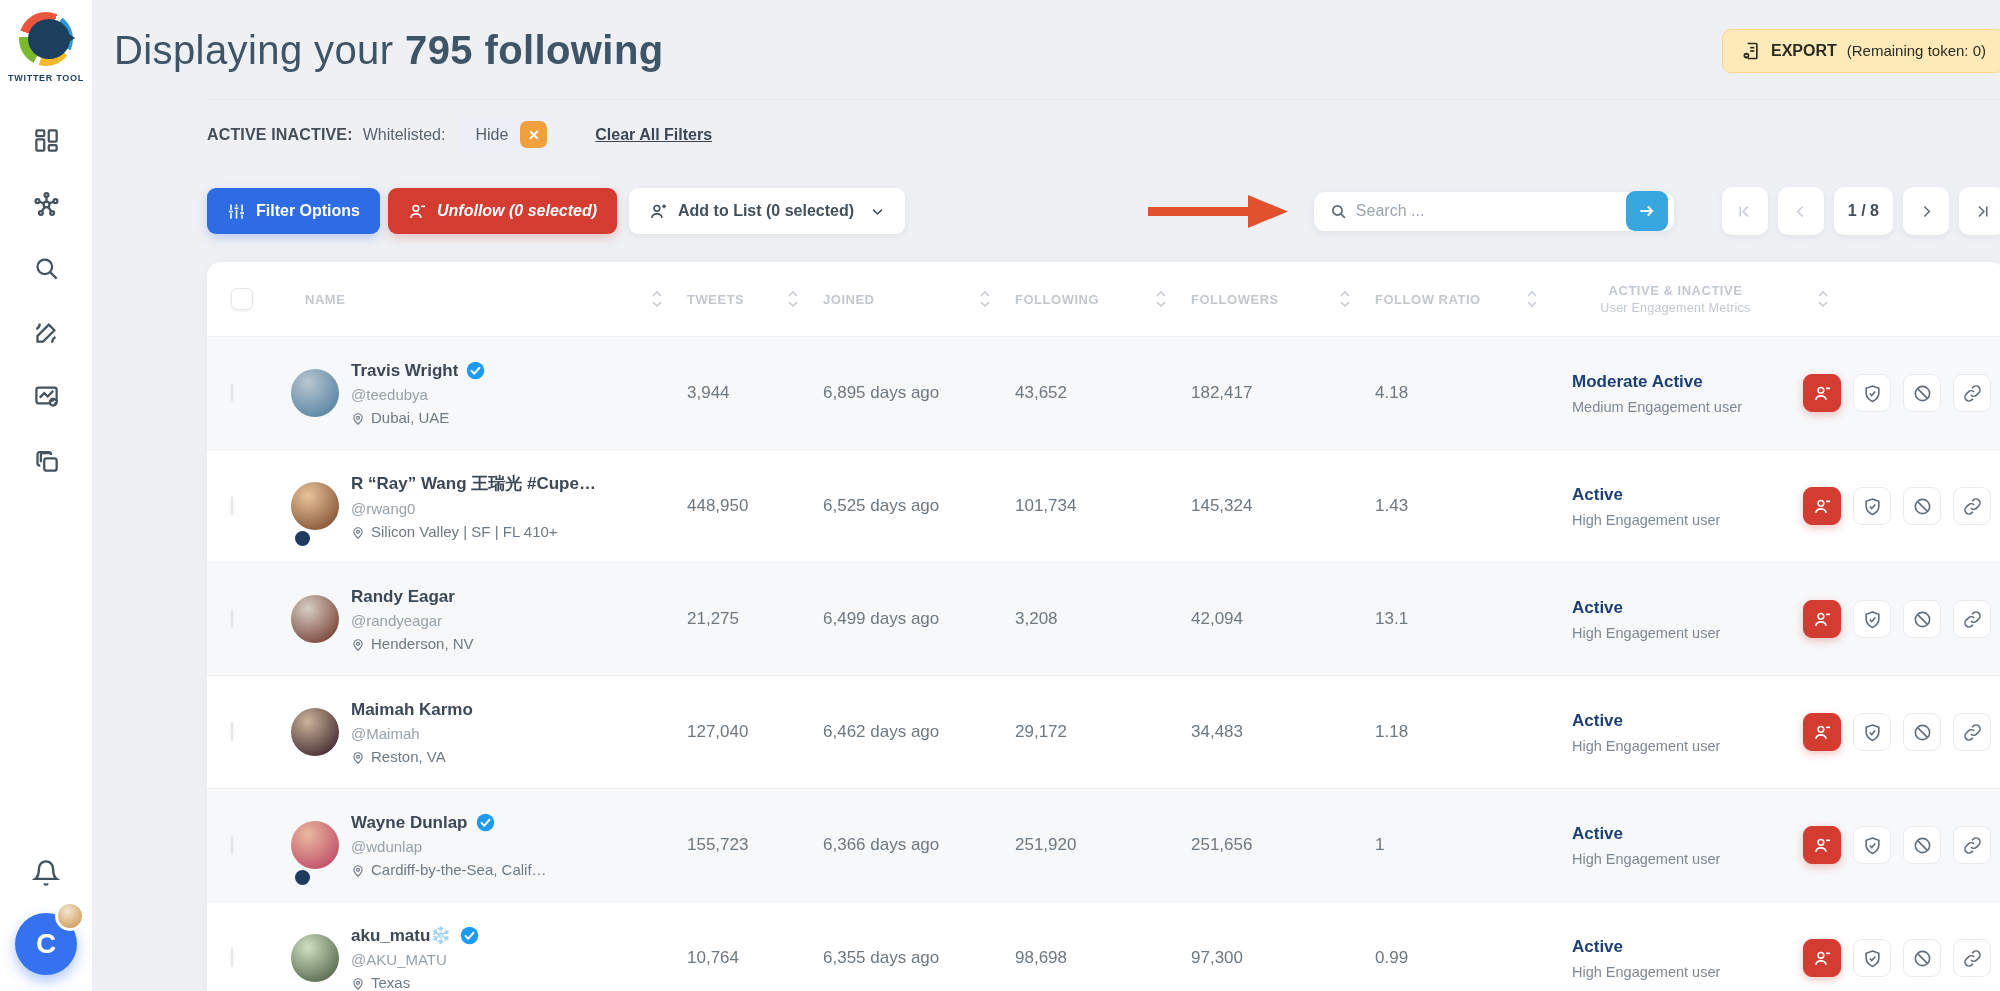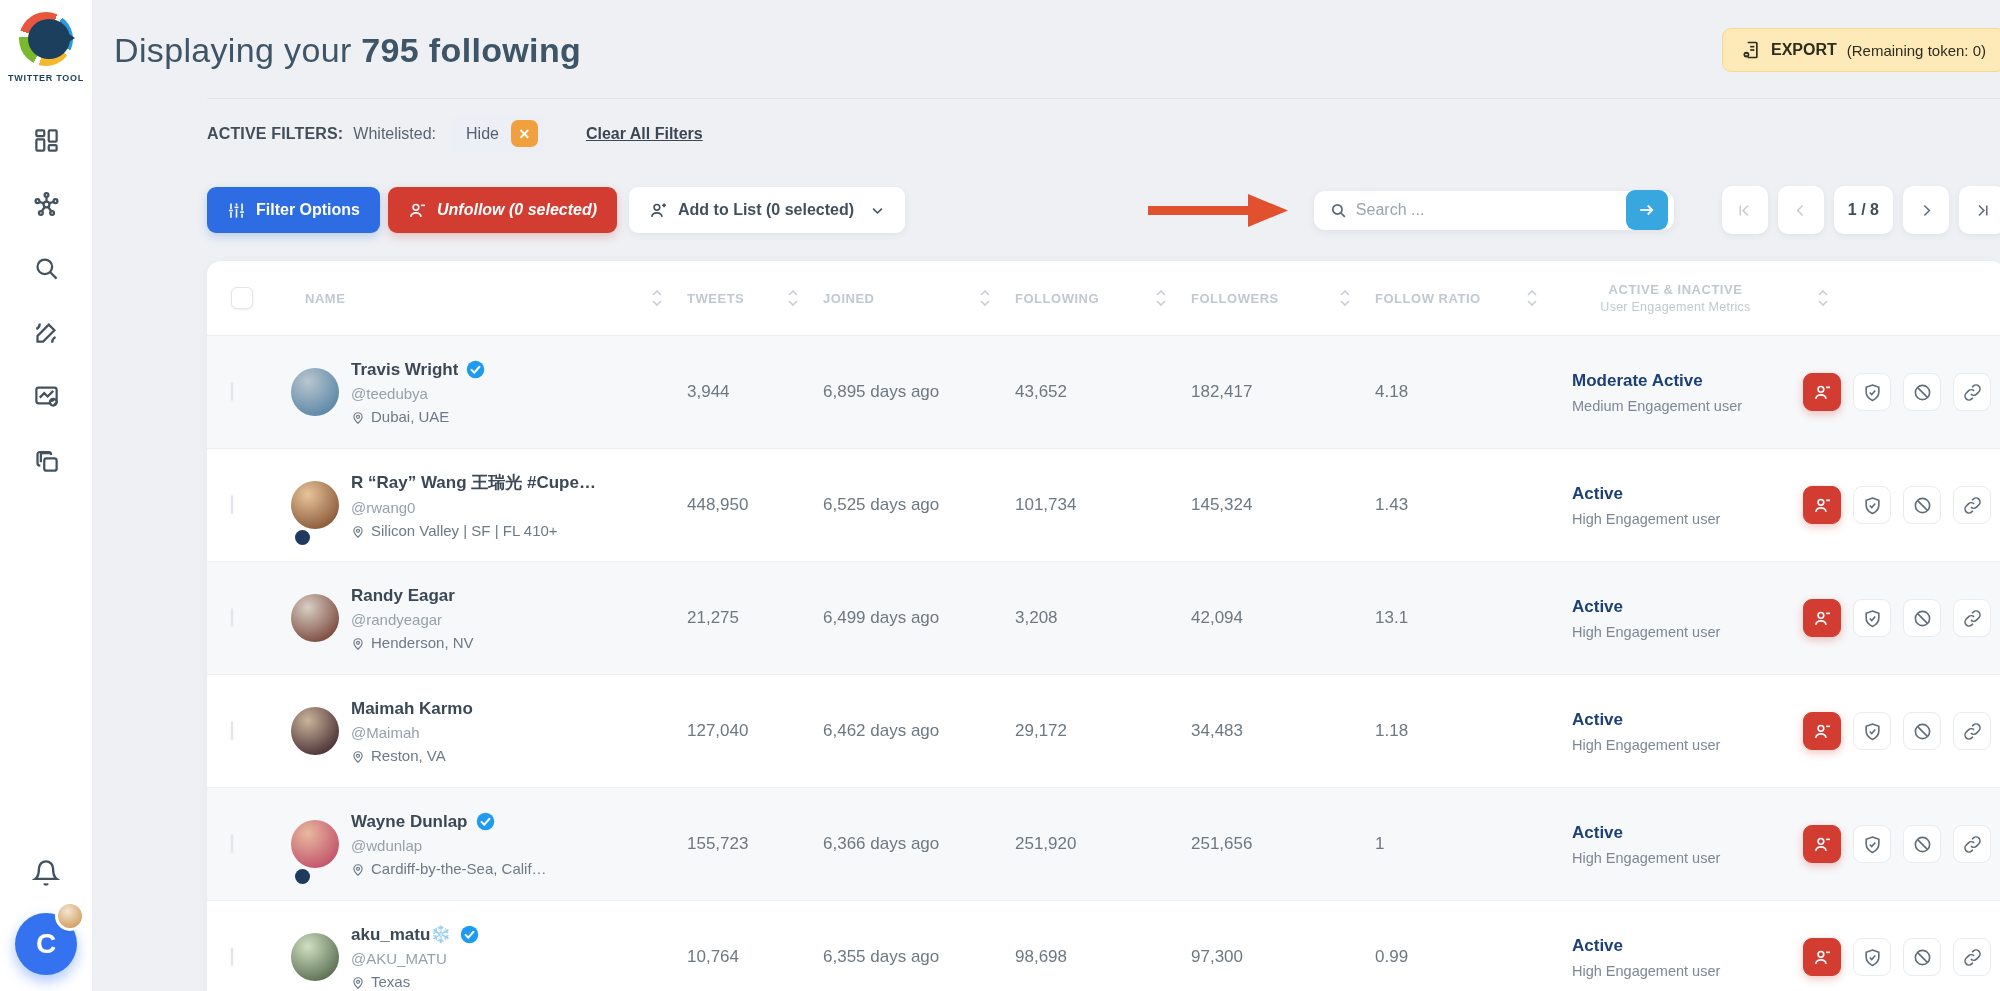--- a/index.html
+++ b/index.html
@@ -66,21 +66,21 @@
   .chat-bubble .c-letter{color:#fff;font-size:28px;font-weight:700;}
   .chat-mini-avatar{
     position:absolute;top:-12px;right:-8px;width:30px;height:30px;border-radius:50%;
     background:radial-gradient(circle at 40% 30%, #f3e6d2, #d6a86f 70%, #b9854c);
     border:3px solid #fff;
   }
 
   
   .main{flex:1;display:flex;flex-direction:column;padding:0 15px 0 21px;}
   .topbar{display:flex;align-items:center;justify-content:space-between;margin-top:28px;}
-  .page-title{font-size:34px;color:var(--c-title);font-weight:400;letter-spacing:.01em;}
+  .page-title{font-size:40px;color:var(--c-title);font-weight:400;letter-spacing:.01em;}
   .page-title b{font-weight:700;}
   .export-btn{
     display:flex;align-items:center;gap:10px;
     background:var(--c-export-yellow-bg);border:1px solid var(--c-export-yellow-border);
     border-radius:9px;padding:11px 18px;cursor:pointer;color:#2c2c20;
   }
   .export-btn .exp-label{font-size:16px;font-weight:700;}
   .export-btn .exp-note{font-size:15px;font-weight:500;}
   .export-icon{width:20px;height:20px;}
   .h-divider{height:1px;background:#e2e5ea;margin-top:26px;margin-left:93px;}
@@ -280,21 +280,21 @@
             </svg>
         </span>
         <span class="exp-label">EXPORT</span>
         <span class="exp-note">(Remaining token: 0)</span>
       </button>
     </div>
 
     <div class="h-divider"></div>
 
     <div class="filters-row">
-      <span class="filters-label">ACTIVE FILTERS:</span>
+      <span class="filters-label">ACTIVE INACTIVE:</span>
       <span class="filters-field">Whitelisted:</span>
       <span class="filter-chip">
         <span class="chip-text">Hide</span>
         <span class="chip-x">✕</span>
       </span>
       <a class="clear-filters">Clear All Filters</a>
     </div>
 
     <div class="toolbar">
       <button class="btn btn-filter">

